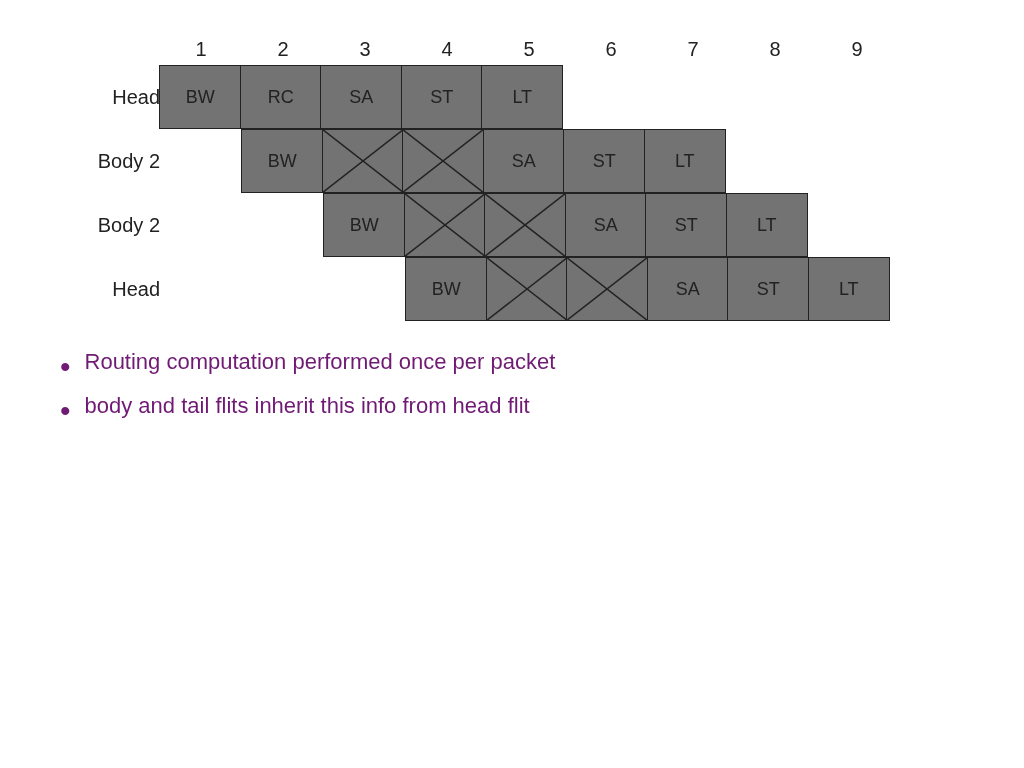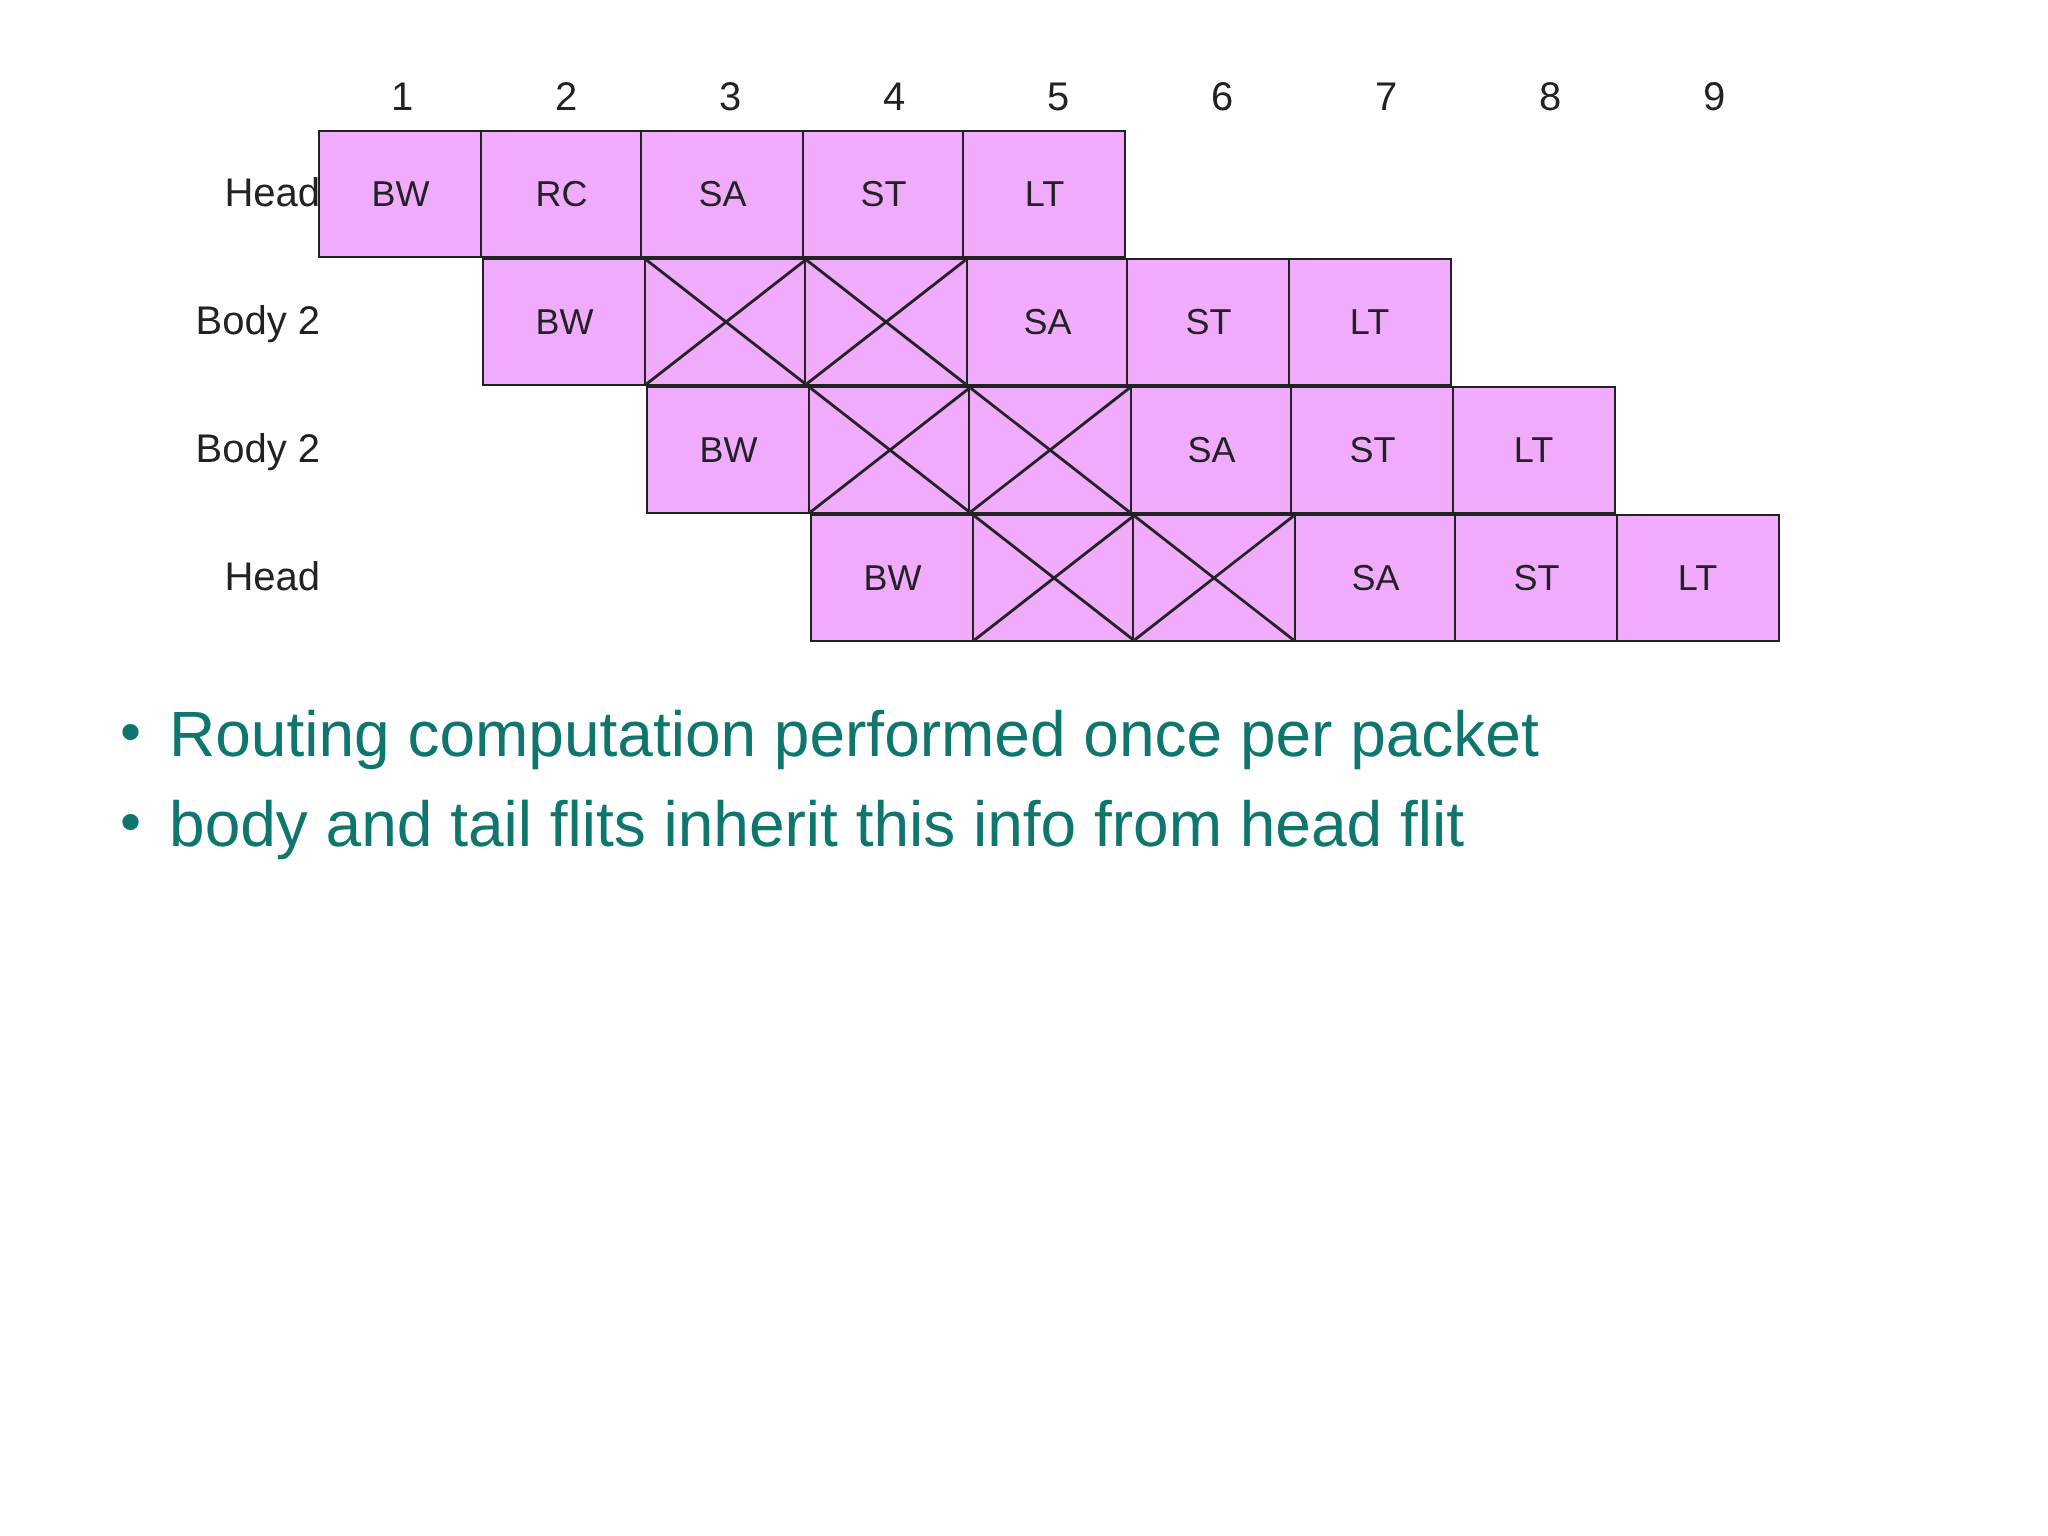--- a/index.html
+++ b/index.html
@@ -62,21 +62,21 @@
     .cell {
       width: 82px;
       height: 64px;
       border: 1.5px solid #222;
       display: flex;
       align-items: center;
       justify-content: center;
       font-size: 18px;
       color: #222;
       position: relative;
-      background: #f0abfc;
+      background: #737373;
       margin: -0.75px;
     }
 
     .cell-empty {
       width: 82px;
       height: 64px;
       border: none;
       background: transparent;
     }
 
@@ -94,22 +94,22 @@
     }
 
     .bullet-list {
       list-style: none;
       padding: 0;
       margin-top: 10px;
       margin-left: 20px;
     }
 
     .bullet-list li {
-      font-size: 32px;
-      color: #0f766e;
+      font-size: 22px;
+      color: #701a75;
       margin-bottom: 8px;
       display: flex;
       align-items: flex-start;
     }
 
     .bullet-list li::before {
       content: '•';
       font-size: 30px;
       margin-right: 14px;
       line-height: 1.2;

